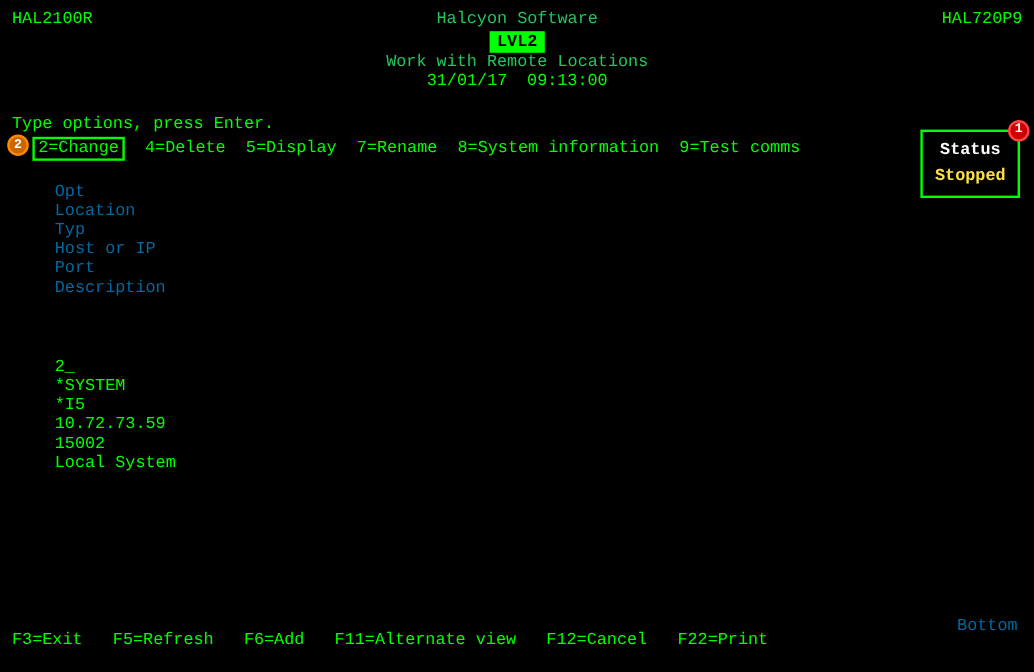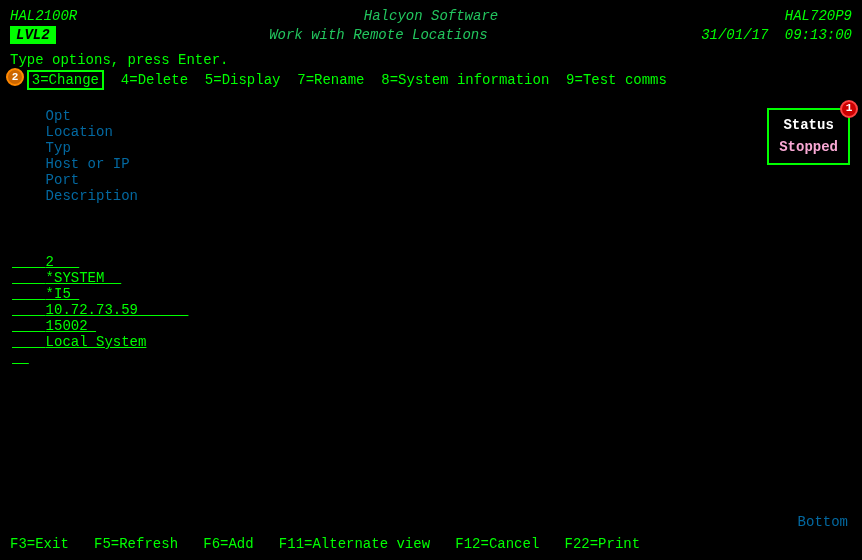--- a/index.html
+++ b/index.html
@@ -22,21 +22,20 @@
     .highlight-box {
       border: 2px solid #00ff00;
       display: inline-block;
       padding: 0 3px;
     }
     .header-row {
       display: flex;
       justify-content: space-between;
       align-items: center;
       margin-bottom: 2px;
-      font-style: italic;
     }
     .header-middle {
       text-align: center;
       flex: 1;
       color: #22c55e;
     }
     .header-left { color: #00ff00; }
     .header-right { color: #00ff00; text-align: right; }
 
     .lvl2-badge {
@@ -60,21 +59,20 @@
 
     .col-headers {
       color: #ffffff;
       white-space: pre;
       margin-bottom: 2px;
     }
 
     .data-row {
       color: #00ff00;
       white-space: pre;
-      text-decoration: underline;
     }
 
     .status-box {
       position: absolute;
       top: 108px;
       right: 12px;
       border: 2px solid #00ff00;
       padding: 4px 10px;
       text-align: center;
       color: #ffffff;
@@ -83,21 +81,21 @@
 
     .bottom-label {
       position: absolute;
       bottom: 30px;
       right: 14px;
       color: #0369a1;
     }
 
     .fkeys {
       position: absolute;
-      bottom: 8px;
+      bottom: 18px;
       left: 10px;
       color: #00ff00;
       white-space: pre;
     }
 
     
     .circle-badge {
       display: inline-flex;
       align-items: center;
       justify-content: center;
@@ -116,34 +114,34 @@
 <body>
 
 <div class="screen">
 
   <div class="header-row">
     <span class="header-left">HAL2100R</span>
     <span class="header-middle">Halcyon Software</span>
     <span class="header-right">HAL720P9</span>
   </div>
 
-  <div class="header-row" style="margin-bottom:8px;">
+  <div class="header-row" style="margin-bottom:20px;flex-direction:column;">
     <span class="header-left">
       <span class="lvl2-badge">LVL2</span>
     </span>
     <span class="header-middle">Work with Remote Locations</span>
     <span class="header-right">
       <span>31/01/17</span>
       <span style="margin-left:8px;">09:13:00</span>
     </span>
   </div>
 
   <div class="options-line">Type options, press Enter.</div>
 
-  <div class="function-keys-row" style="position:relative;"><span class="circle-badge circle-orange" style="top:-2px;left:-4px;">2</span>  <span class="highlight-box">3=Change</span><span>  4=Delete  5=Display  7=Rename  8=System information  9=Test comms</span></div>
+  <div class="function-keys-row" style="position:relative;"><span class="circle-badge circle-orange" style="top:-2px;left:-4px;">2</span>  <span class="highlight-box">2=Change</span><span>  4=Delete  5=Display  7=Rename  8=System information  9=Test comms</span></div>
 
   <div class="col-headers" style="color:#0369a1; padding-left:2px; position:relative;">
     <span>Opt </span>
     <span>Location </span>
     <span>Typ </span>
     <span>Host or IP       </span>
     <span>Port  </span>
     <span>Description          </span>
     <span style="margin-left:40px;"></span>
   </div>
@@ -153,20 +151,20 @@
     <span>*SYSTEM  </span>
     <span>*I5 </span>
     <span>10.72.73.59      </span>
     <span>15002 </span>
     <span>Local System</span>
   </div>
 
   <div class="status-box">
     <span class="circle-badge circle-red" style="top:-10px; right:-10px;">1</span>
     <div style="color:#ffffff;font-weight:bold;">Status</div>
-    <div style="color:#f9a8d4;font-weight:bold;">Stopped</div>
+    <div style="color:#fde047;font-weight:bold;">Stopped</div>
   </div>
 
   <div class="bottom-label">Bottom</div>
 
   <div class="fkeys">F3=Exit   F5=Refresh   F6=Add   F11=Alternate view   F12=Cancel   F22=Print</div>
 
 </div>
 
 </body></html>

